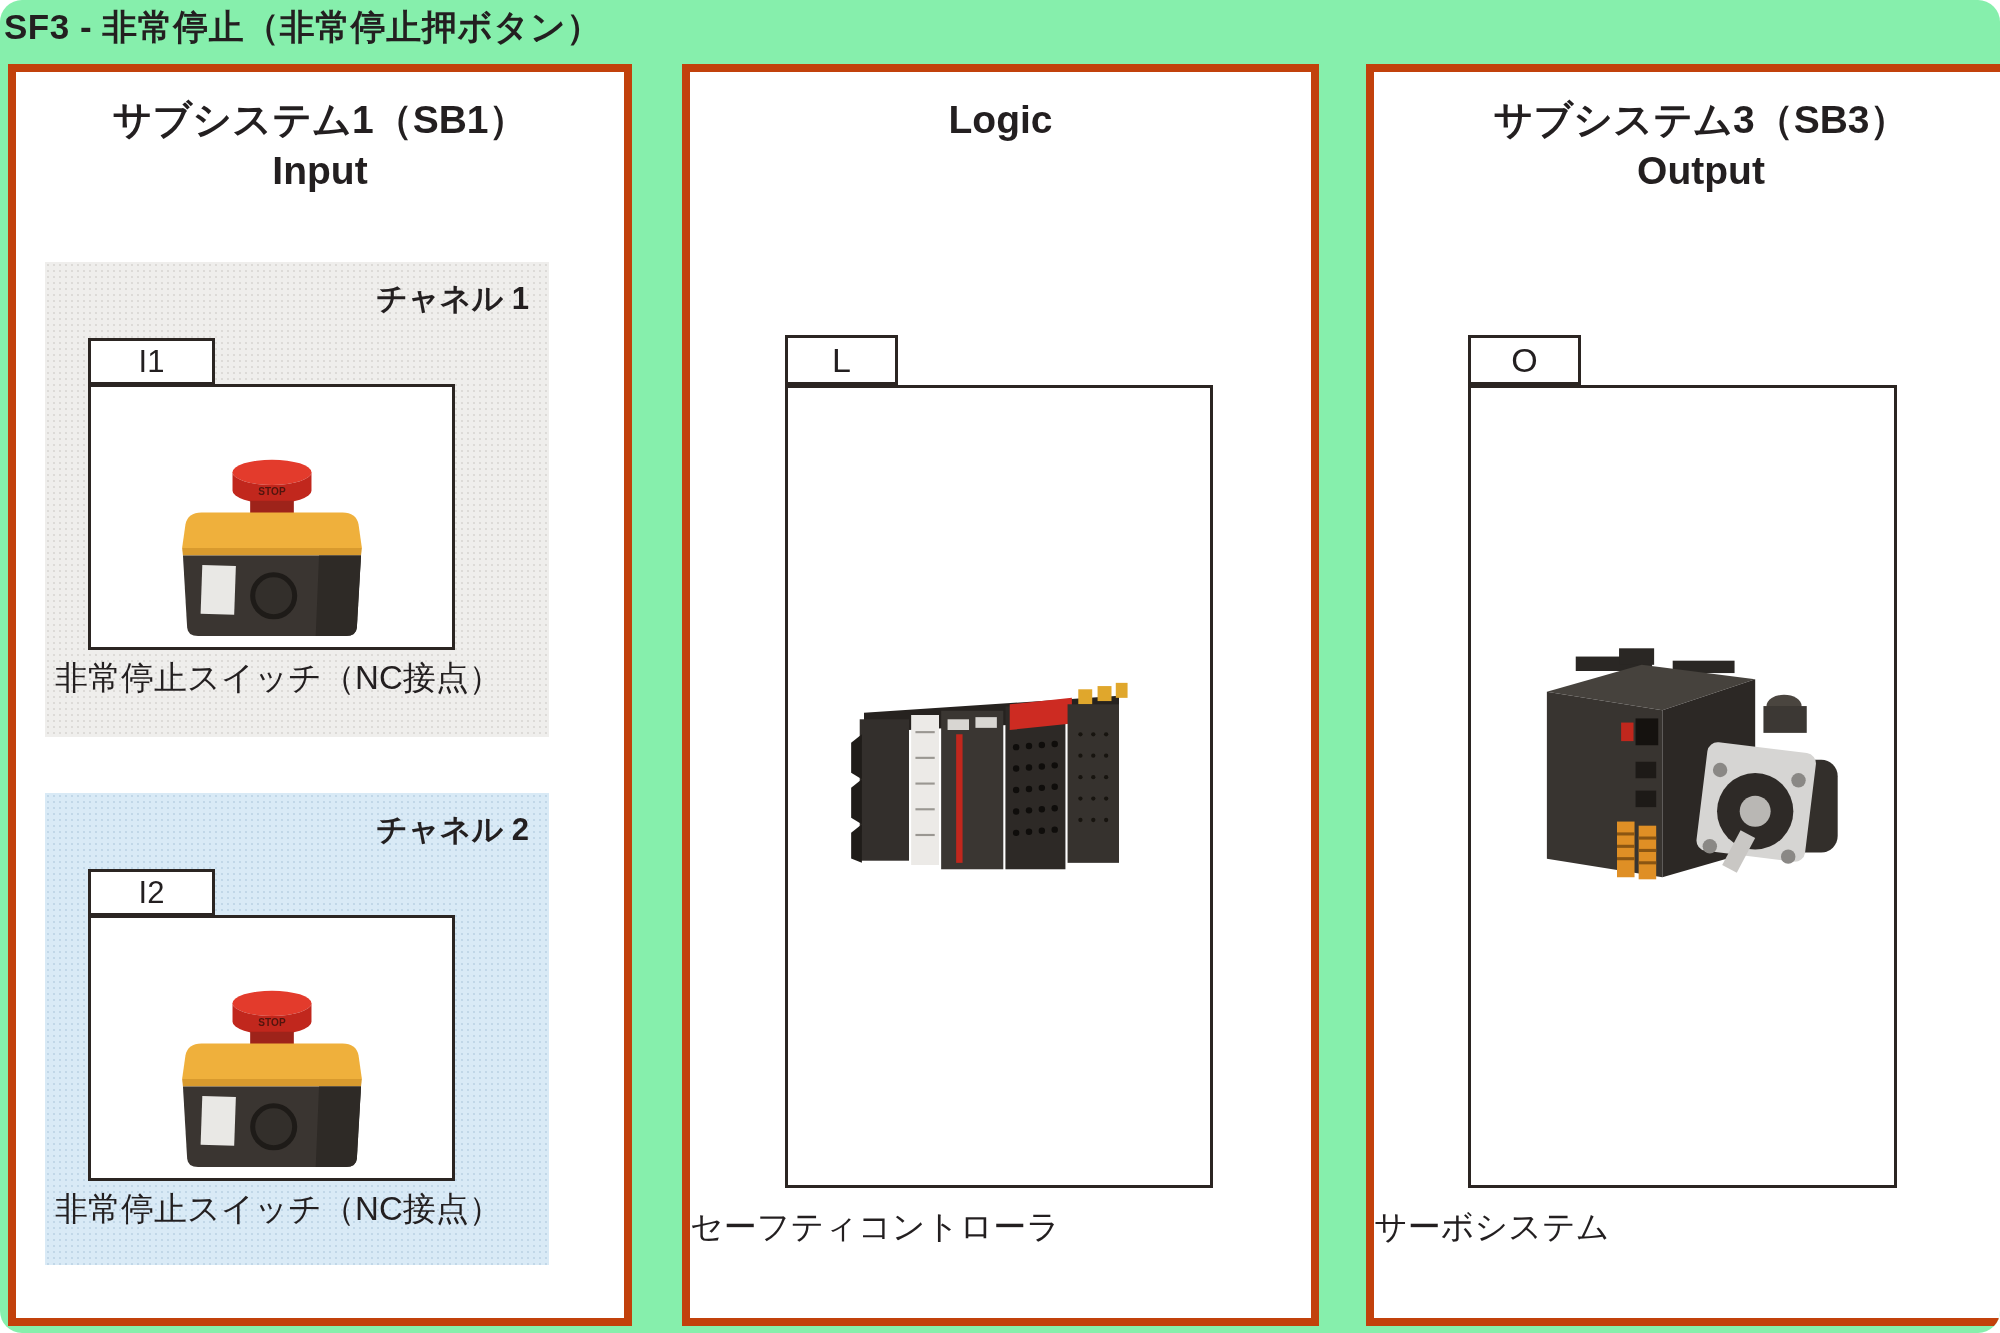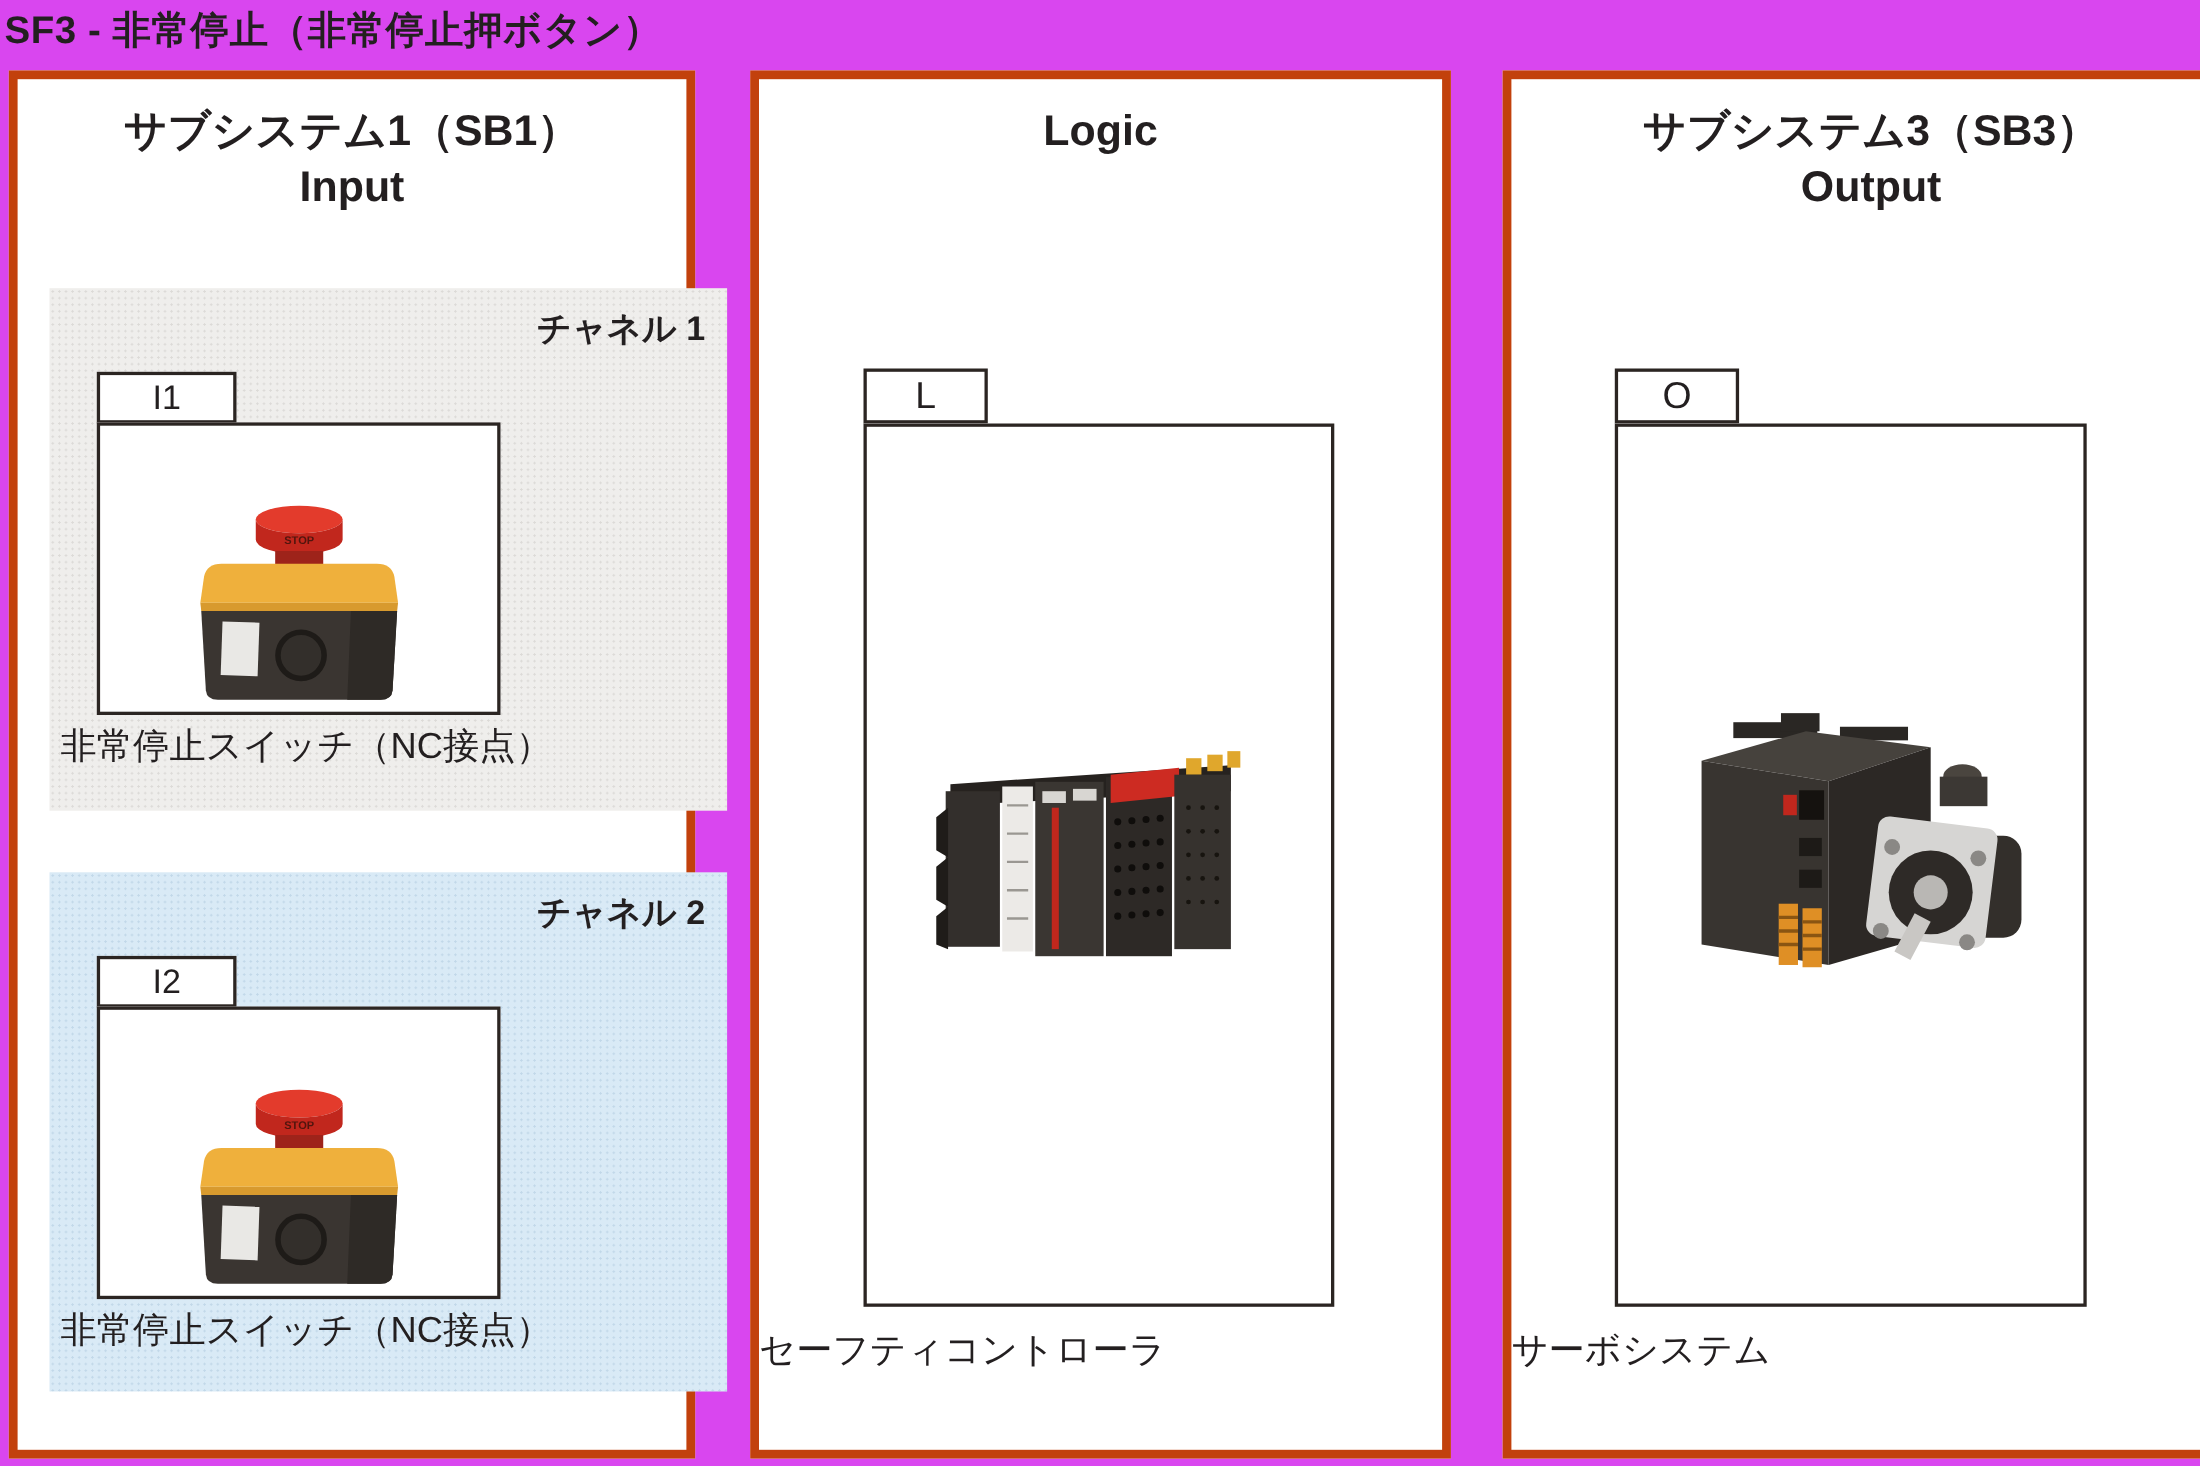--- a/index.html
+++ b/index.html
@@ -5,22 +5,23 @@
   * { box-sizing: border-box; margin: 0; padding: 0; }
   html, body { background: #ffffff; }
   body {
     font-family: "Liberation Sans", "DejaVu Sans", sans-serif;
     color: #231f20;
   }
   .stage {
     position: relative;
     width: 2000px;
     height: 1333px;
-    background: #d946ef;
+    background: #86efac;
     overflow: hidden;
+    border-radius: 22px;
   }
   .page-title {
     position: absolute;
     left: 4px; top: 4px;
     font-size: 35px;
     font-weight: 700;
     letter-spacing: 0.5px;
     white-space: nowrap;
   }
   .panel {
@@ -37,21 +38,21 @@
     margin-top: 22px;
     text-align: center;
     font-weight: 700;
     font-size: 39px;
     line-height: 1.32;
   }
   
   .channel {
     position: absolute;
     left: 29px;
-    width: 616px;
+    width: 504px;
   }
   .channel-1 {
     top: 190px;
     height: 475px;
     background-color: #efeeec;
     background-image: radial-gradient(rgba(120,114,108,0.16) 1px, transparent 1.2px);
     background-size: 6px 6px;
   }
   .channel-2 {
     top: 721px;

